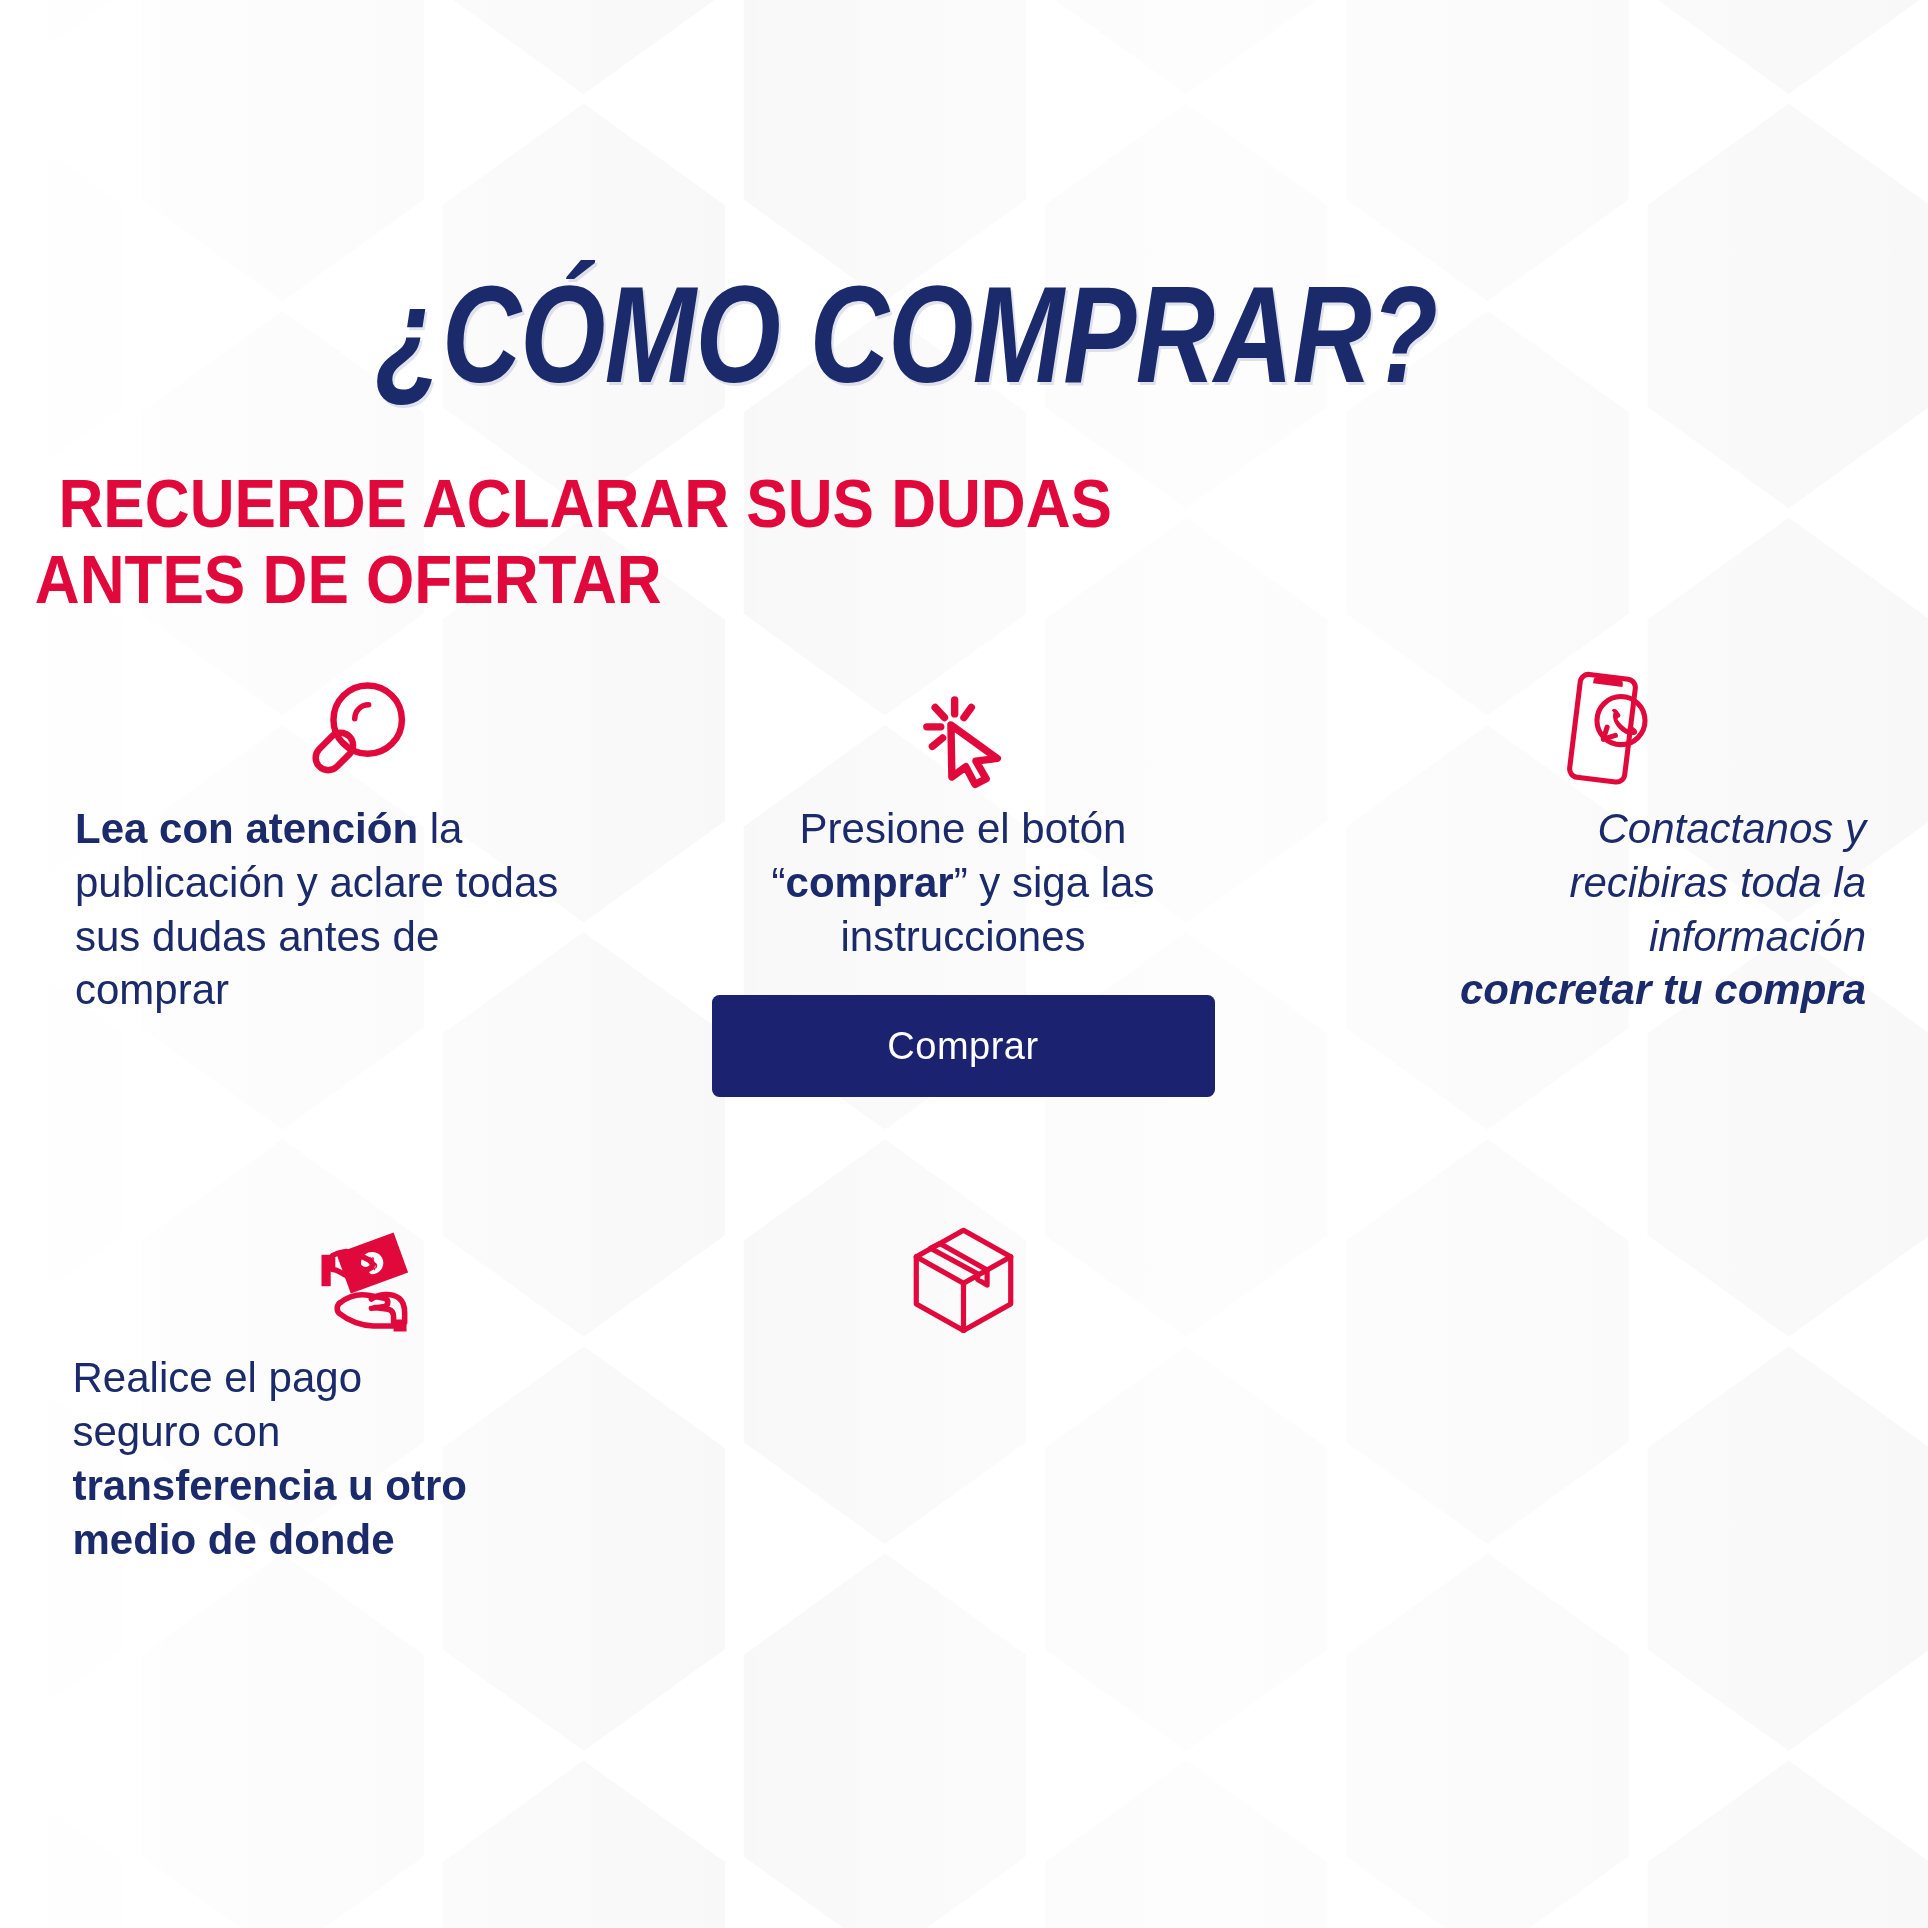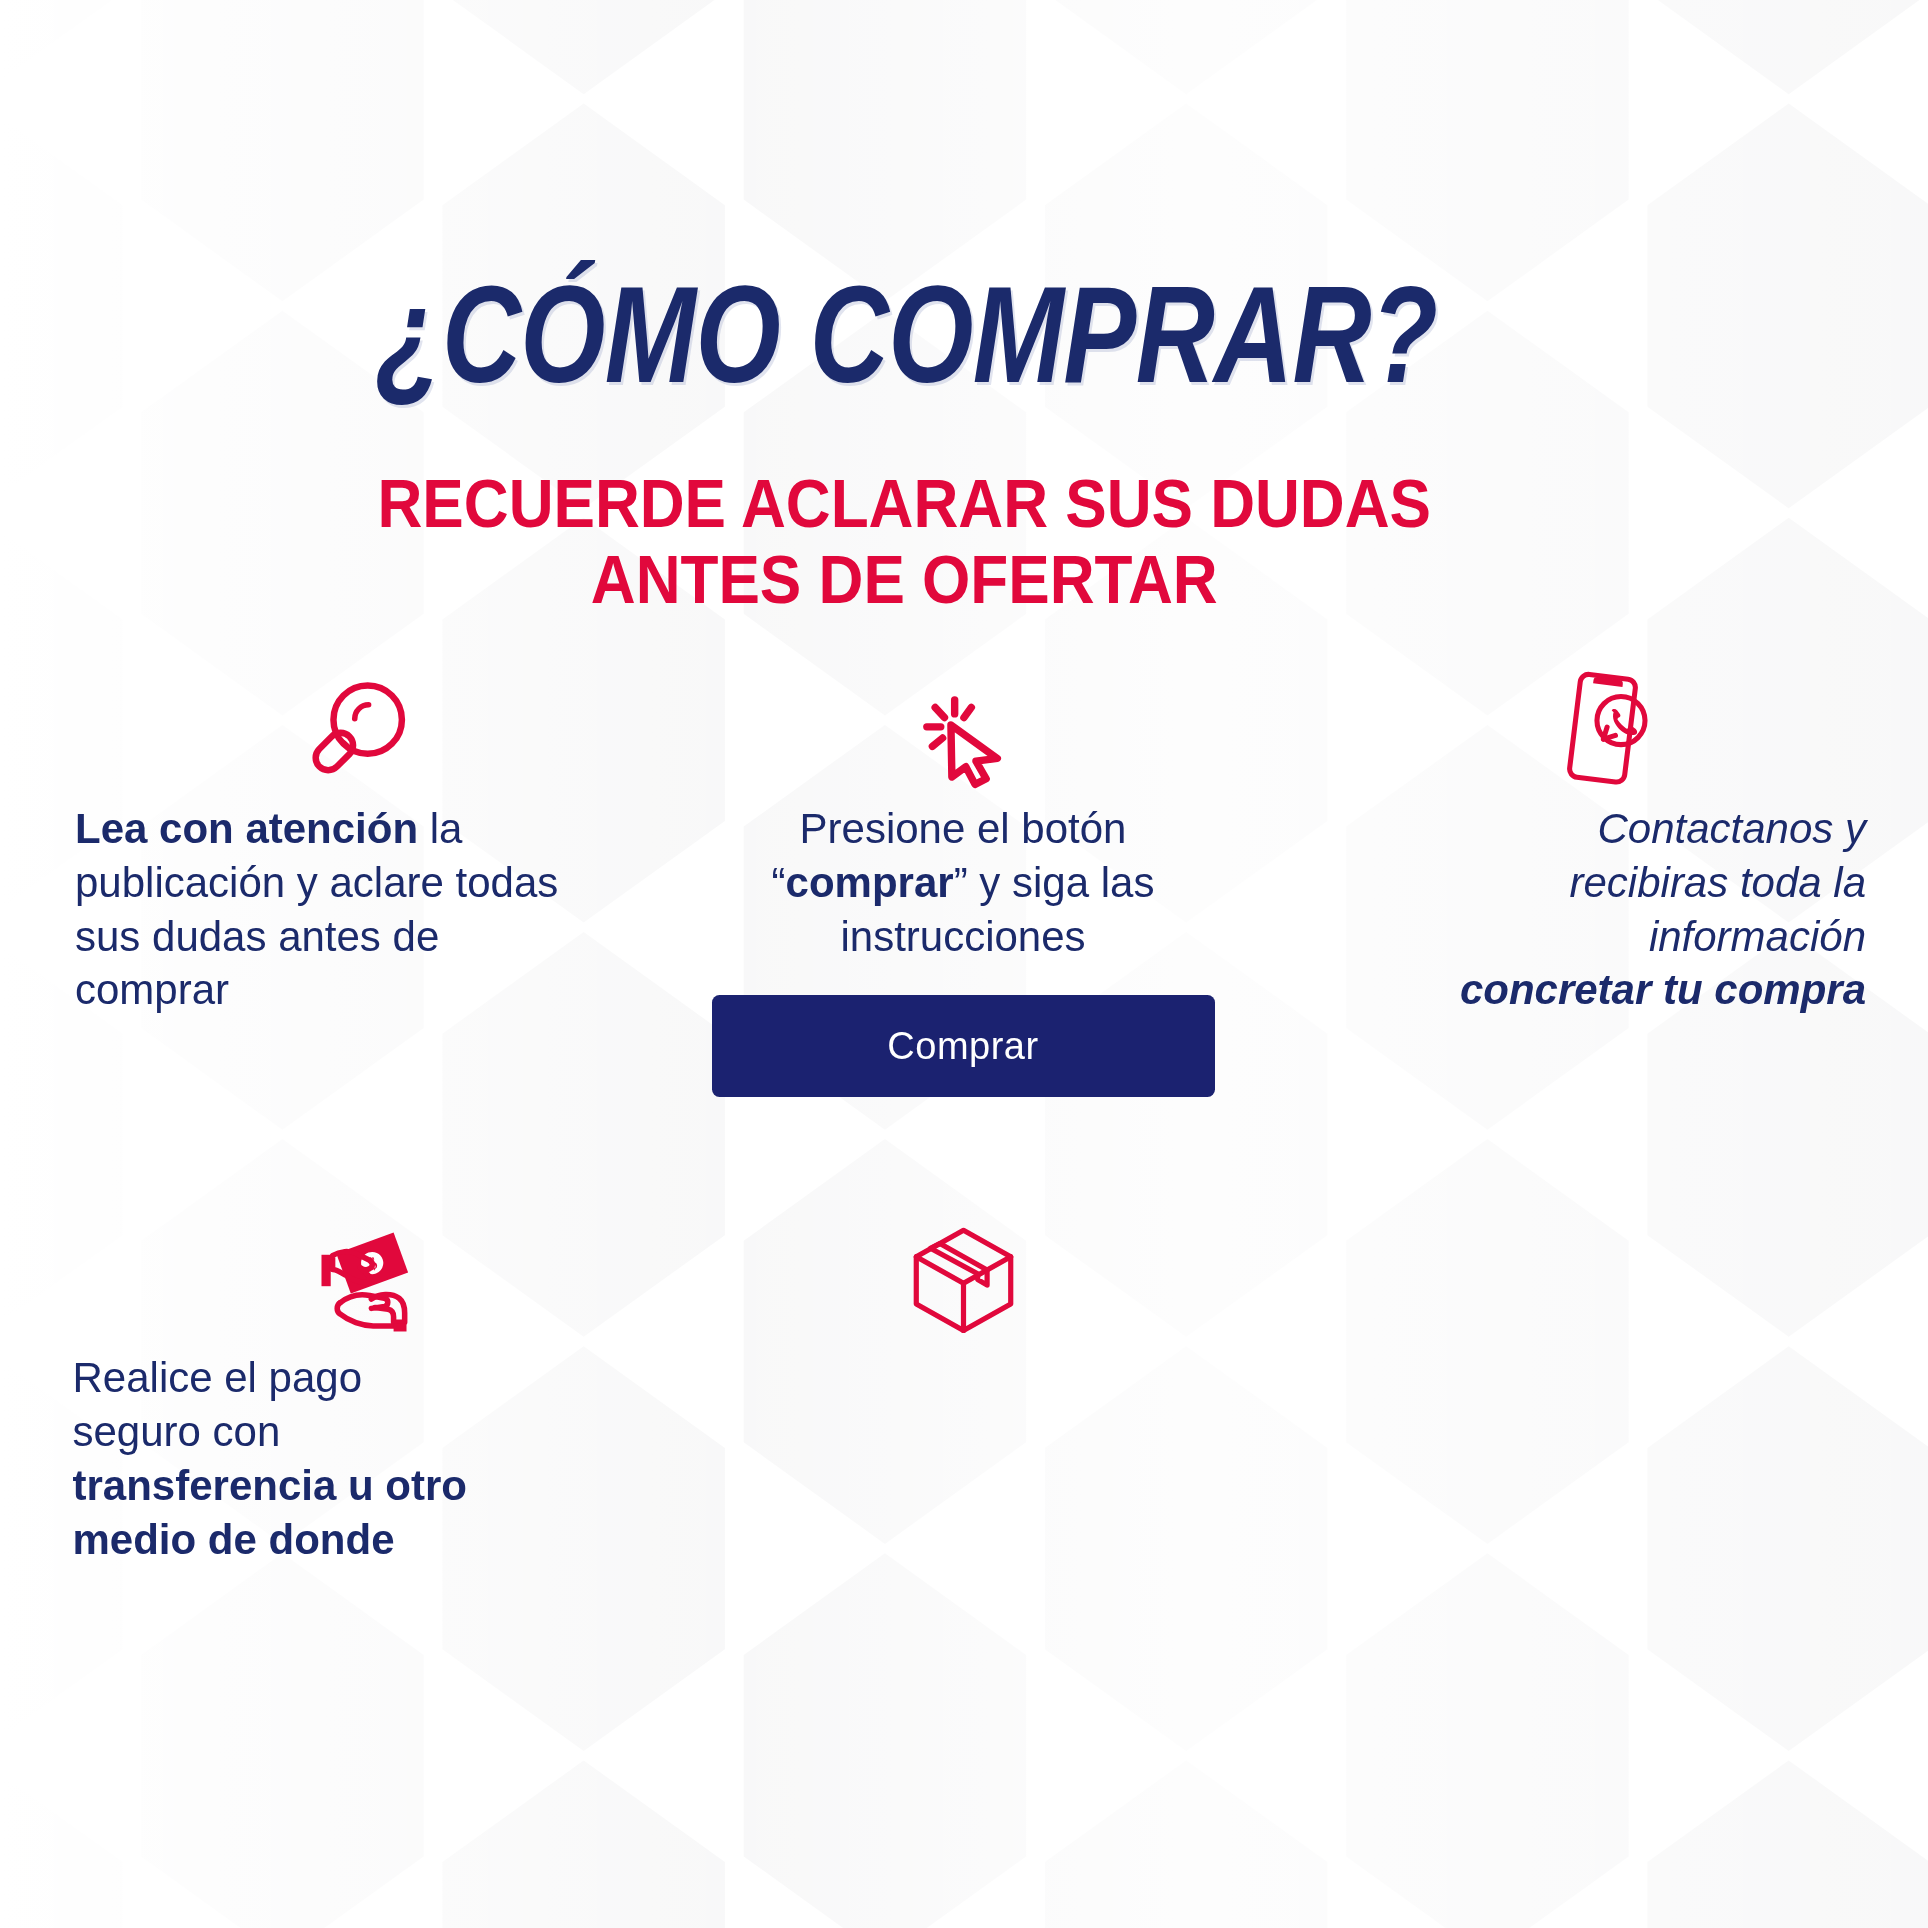--- a/index.html
+++ b/index.html
@@ -42,22 +42,22 @@
     color:#1b2a6b;
     transform:scaleX(0.80);
     transform-origin:center;
     line-height:1.0;
     text-shadow:2.8px 2.8px 0 rgba(120,130,180,0.22);
     white-space:nowrap;
   }
 
   .subtitle-wrap {
     position:absolute;
-    top:466px; left:16px; width:1776px;
-    text-align:center;
+    top:466px; left:0; width:1776px;
+    text-align:left;
   }
   .sub-title {
     display:inline-block;
     font-size:69px;
     font-weight:700;
     color:#e1083c;
     line-height:1.10;
     letter-spacing:0px;
     transform:scaleX(0.90);
     transform-origin:center;

